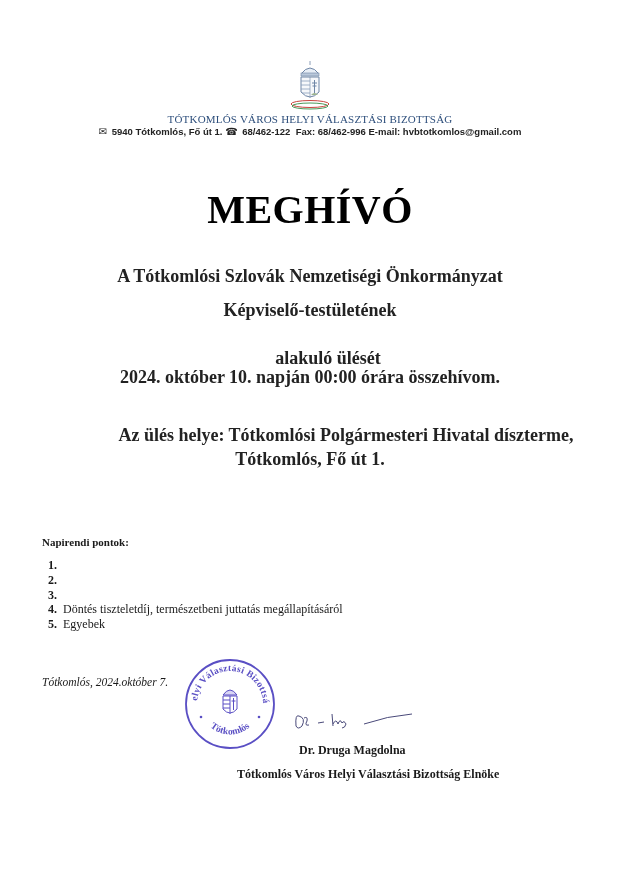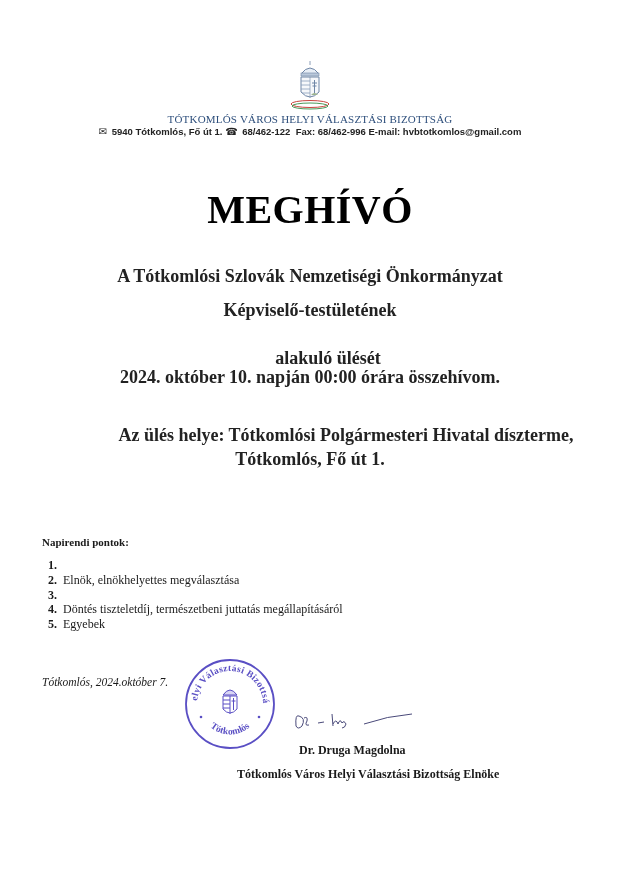--- a/index.html
+++ b/index.html
@@ -80,21 +80,20 @@
 <div id="venue1" class="abs center serif bodyline">Az ülés helye: Tótkomlósi Polgármesteri Hivatal díszterme,</div>
 <div id="venue2" class="abs center serif bodyline">Tótkomlós, Fő út 1.</div>
 
 <div id="agenda-heading" class="abs serif">Napirendi pontok:</div>
 <ol id="agenda-list" class="abs serif">
   <li>
       <span class="num">1.</span>
     </li>
   <li>
       <span class="num">2.</span>
-      <span>Elnök, elnökhelyettes megválasztása</span>
     </li>
   <li>
       <span class="num">3.</span>
     </li>
   <li>
       <span class="num">4.</span>
       <span>Döntés tiszteletdíj, természetbeni juttatás megállapításáról</span>
     </li>
   <li>
       <span class="num">5.</span>

